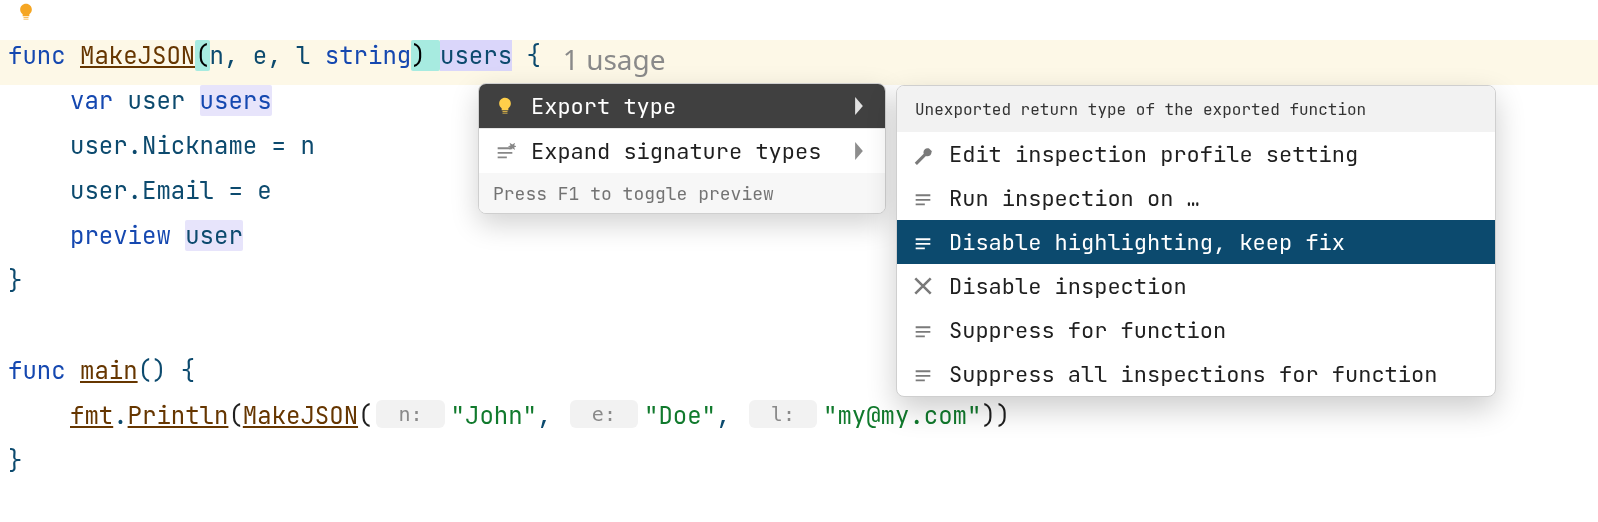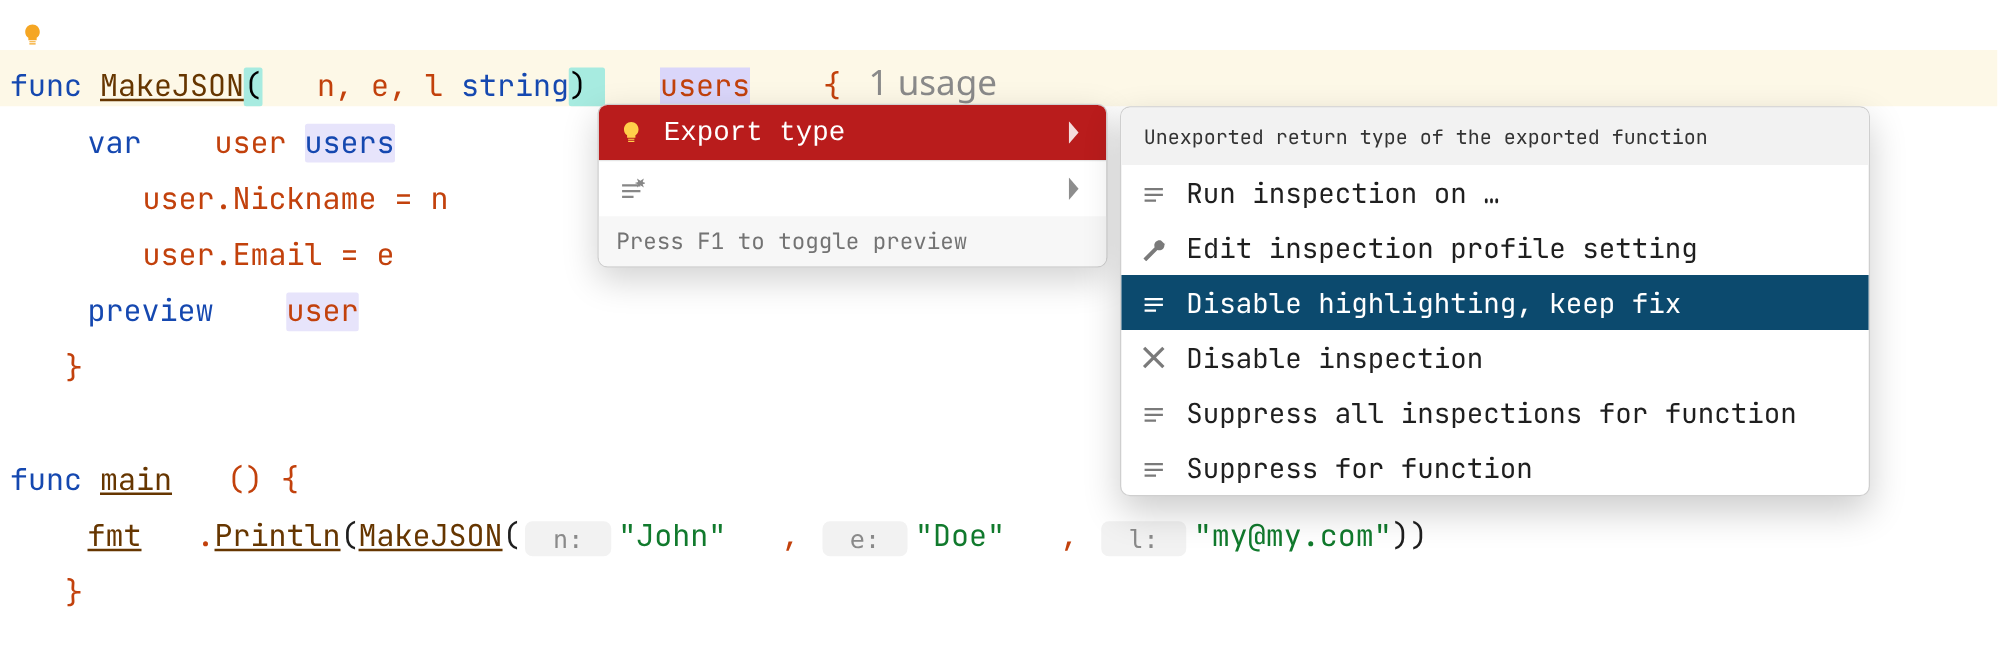--- a/index.html
+++ b/index.html
@@ -1,39 +1,39 @@
 <!DOCTYPE html>
 <html><head>
 <meta charset="utf-8">
 <style>
   * { margin: 0; padding: 0; box-sizing: border-box; }
   html, body { width: 1598px; height: 522px; background: #ffffff; font-family: ui-sans-serif, system-ui, -apple-system, "Segoe UI", Roboto, sans-serif; overflow: hidden; }
   .mono { font-family: "JetBrains Mono", ui-monospace, SFMono-Regular, Menlo, Consolas, monospace; }
   .editor { position: relative; width: 100%; height: 100%; }
-  .line { position: relative; height: 45px; display: flex; align-items: flex-end; font-size: 24px; white-space: pre; }
+  .line { position: relative; height: 45px; display: flex; align-items: flex-start; font-size: 24px; white-space: pre; }
   .gutter-bulb { width: 60px; display: flex; align-items: center; justify-content: flex-start; padding-left: 14px; }
 
   .hl-line { background: #fdf8e7; }
   .kw { color: #1548b0; }
   .type { color: #1548b0; }
-  .ident { color: #c2410c; margin-left: 44px; }
+  .ident { color: #0c4a6e; }
   .call { color: #663600; text-decoration: underline; }
   .str { color: #117a2d; }
   .paren { color: #1f1f1f; }
   .usage-pill { color: #8a8a8a; font-family: ui-sans-serif, system-ui, sans-serif; font-size: 28px; margin-left: 22px; }
   .bracket-hl { background: #a7ebe0; border-radius: 2px; }
   .sel { background: #e7e4fb; border-radius: 2px; }
   .caret-bg { background: #dad6fa; }
   .pname { display:inline-flex; align-items:center; justify-content:center; background:#f2f2f2; color:#8a8a8a; font-size:20px; padding:2px 10px; border-radius:6px; font-family: ui-monospace, SFMono-Regular, Menlo, Consolas, monospace; margin:0 6px 0 4px; }
 
   
   .popup1 { position: absolute; left: 478px; top: 83px; width: 408px; background: #ffffff; border: 1px solid #cfcfcf; border-radius: 8px; box-shadow: 0 10px 28px rgba(0,0,0,0.18); overflow: hidden; z-index: 20; }
   .popup1 .item, .popup2 .item { display:flex; align-items:center; gap:14px; height:44px; padding:0 14px; font-size:22px; color:#1f1f1f; position:relative; }
   .popup1 .item .chev, .popup2 .item .chev { position:absolute; right:14px; top:50%; transform:translateY(-50%); color:inherit; opacity:0.85; }
-  .popup1 .item.sel-item { background:#b91c1c; color:#ffffff;font-family:Liberation Mono, monospace; }
+  .popup1 .item.sel-item { background:#404040; color:#ffffff; }
   .popup1 .sep { height:1px; background:#e6e6e6; }
   .popup1 .footer { height:40px; display:flex; align-items:center; padding:0 14px; font-size:18px; color:#737373; background:#f7f7f7; }
 
   
   .popup2 { position:absolute; left:896px; top:85px; width:600px; background:#ffffff; border:1px solid #cfcfcf; border-radius:8px; box-shadow:0 12px 30px rgba(0,0,0,0.20); overflow:hidden; z-index:30; }
   .popup2 .header { height:46px; display:flex; align-items:center; padding:0 18px; font-size:16px; color:#333; background:#f2f2f2; }
   .popup2 .item.sel-item { background:#0c4a6e; color:#ffffff; }
 
   .icon { display:flex; align-items:center; justify-content:center; width:24px; height:24px; }
   .ic-bulb svg { width:20px; height:20px; }
@@ -141,48 +141,49 @@
           </svg>
       </span>
     </div>
     <div class="sep"></div>
     <div class="item">
       <span class="icon ic-wand">
         <svg viewBox="0 0 24 24">
             <path fill="#7a7a7a" d="M4 18h10v2H4v-2zm0-5h16v2H4v-2zm0-5h16v2H4V8zM20 5l3-2-1 3 3 1-3 1 1 3-3-2-3 2 1-3-3-1 3-1-1-3 3 2z" opacity="0.9"></path>
           </svg>
       </span>
+      <span>Expand signature types</span>
       <span class="chev icon ic-chev" style="color:#7a7a7a">
         <svg viewBox="0 0 8 14">
             <path fill="currentColor" d="M1 0l6 7-6 7V0z"></path>
           </svg>
       </span>
     </div>
     <div class="footer">Press F1 to toggle preview</div>
   </div>
 
   <div class="popup2">
     <div class="header">Unexported return type of the exported function</div>
 
     <div class="item">
+      <span class="icon ic-wrench">
+        <svg viewBox="0 0 24 24">
+            <path fill="#7a7a7a" d="M22 7.5c0 .6-.1 1.1-.3 1.6l-3.1-3.1c-.5-.2-1-.3-1.6-.3-2.5 0-4.5 2-4.5 4.5 0 .6.1 1.1.3 1.6L3 21.6 5.4 24l9.8-9.8c.5.2 1 .3 1.6.3 2.5 0 4.5-2 4.5-4.5z"></path>
+          </svg>
+      </span>
+      <span>Edit inspection profile setting</span>
+    </div>
+
+    <div class="item">
       <span class="icon ic-wand">
         <svg viewBox="0 0 24 24">
             <path fill="#7a7a7a" d="M4 18h10v2H4v-2zm0-5h16v2H4v-2zm0-5h16v2H4V8z"></path>
           </svg>
       </span>
       <span>Run inspection on …</span>
-    </div>
-
-    <div class="item">
-      <span class="icon ic-wrench">
-        <svg viewBox="0 0 24 24">
-            <path fill="#7a7a7a" d="M22 7.5c0 .6-.1 1.1-.3 1.6l-3.1-3.1c-.5-.2-1-.3-1.6-.3-2.5 0-4.5 2-4.5 4.5 0 .6.1 1.1.3 1.6L3 21.6 5.4 24l9.8-9.8c.5.2 1 .3 1.6.3 2.5 0 4.5-2 4.5-4.5z"></path>
-          </svg>
-      </span>
-      <span>Edit inspection profile setting</span>
     </div>
 
     <div class="item sel-item">
       <span class="icon ic-wand">
         <svg viewBox="0 0 24 24">
             <path fill="#ffffff" d="M4 18h10v2H4v-2zm0-5h16v2H4v-2zm0-5h16v2H4V8z"></path>
           </svg>
       </span>
       <span>Disable highlighting, keep fix</span>
     </div>
@@ -195,26 +196,26 @@
       </span>
       <span>Disable inspection</span>
     </div>
 
     <div class="item">
       <span class="icon ic-wand">
         <svg viewBox="0 0 24 24">
             <path fill="#7a7a7a" d="M4 18h10v2H4v-2zm0-5h16v2H4v-2zm0-5h16v2H4V8z"></path>
           </svg>
       </span>
+      <span>Suppress for function</span>
+    </div>
+
+    <div class="item">
+      <span class="icon ic-wand">
+        <svg viewBox="0 0 24 24">
+            <path fill="#7a7a7a" d="M4 18h10v2H4v-2zm0-5h16v2H4v-2zm0-5h16v2H4V8z"></path>
+          </svg>
+      </span>
       <span>Suppress all inspections for function</span>
     </div>
-
-    <div class="item">
-      <span class="icon ic-wand">
-        <svg viewBox="0 0 24 24">
-            <path fill="#7a7a7a" d="M4 18h10v2H4v-2zm0-5h16v2H4v-2zm0-5h16v2H4V8z"></path>
-          </svg>
-      </span>
-      <span>Suppress for function</span>
-    </div>
   </div>
 
 </div>
 
 </body></html>

